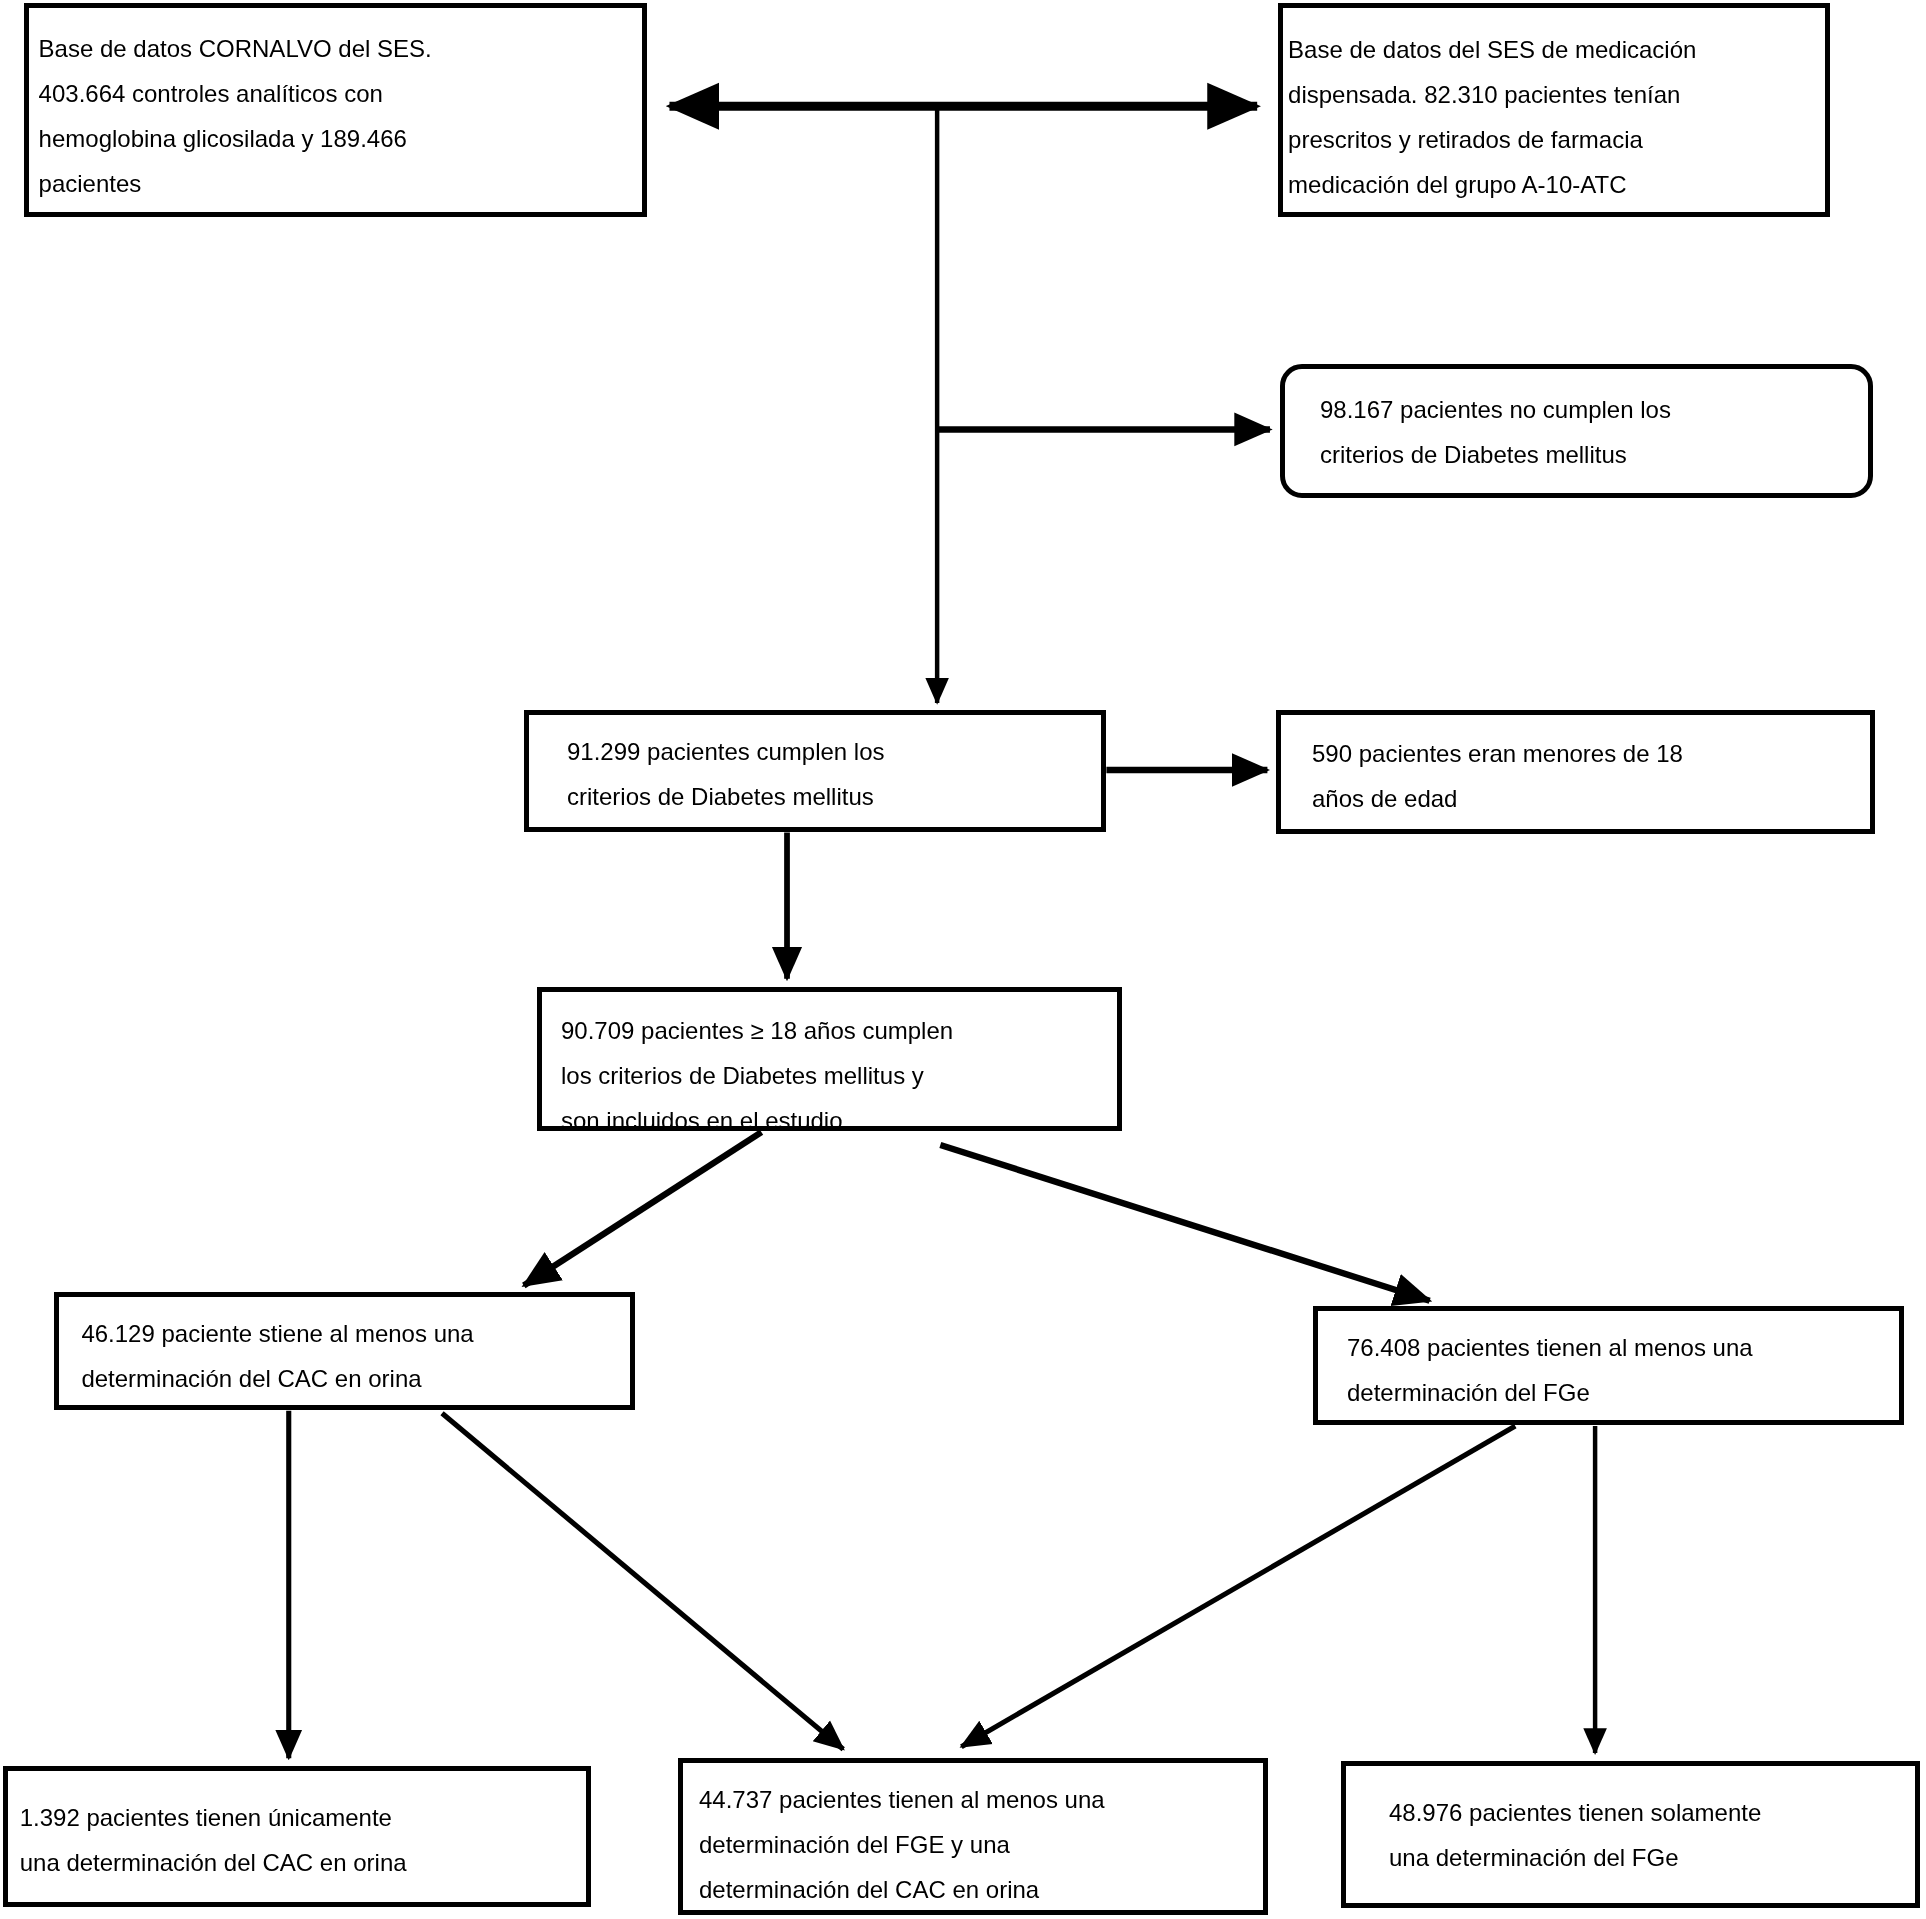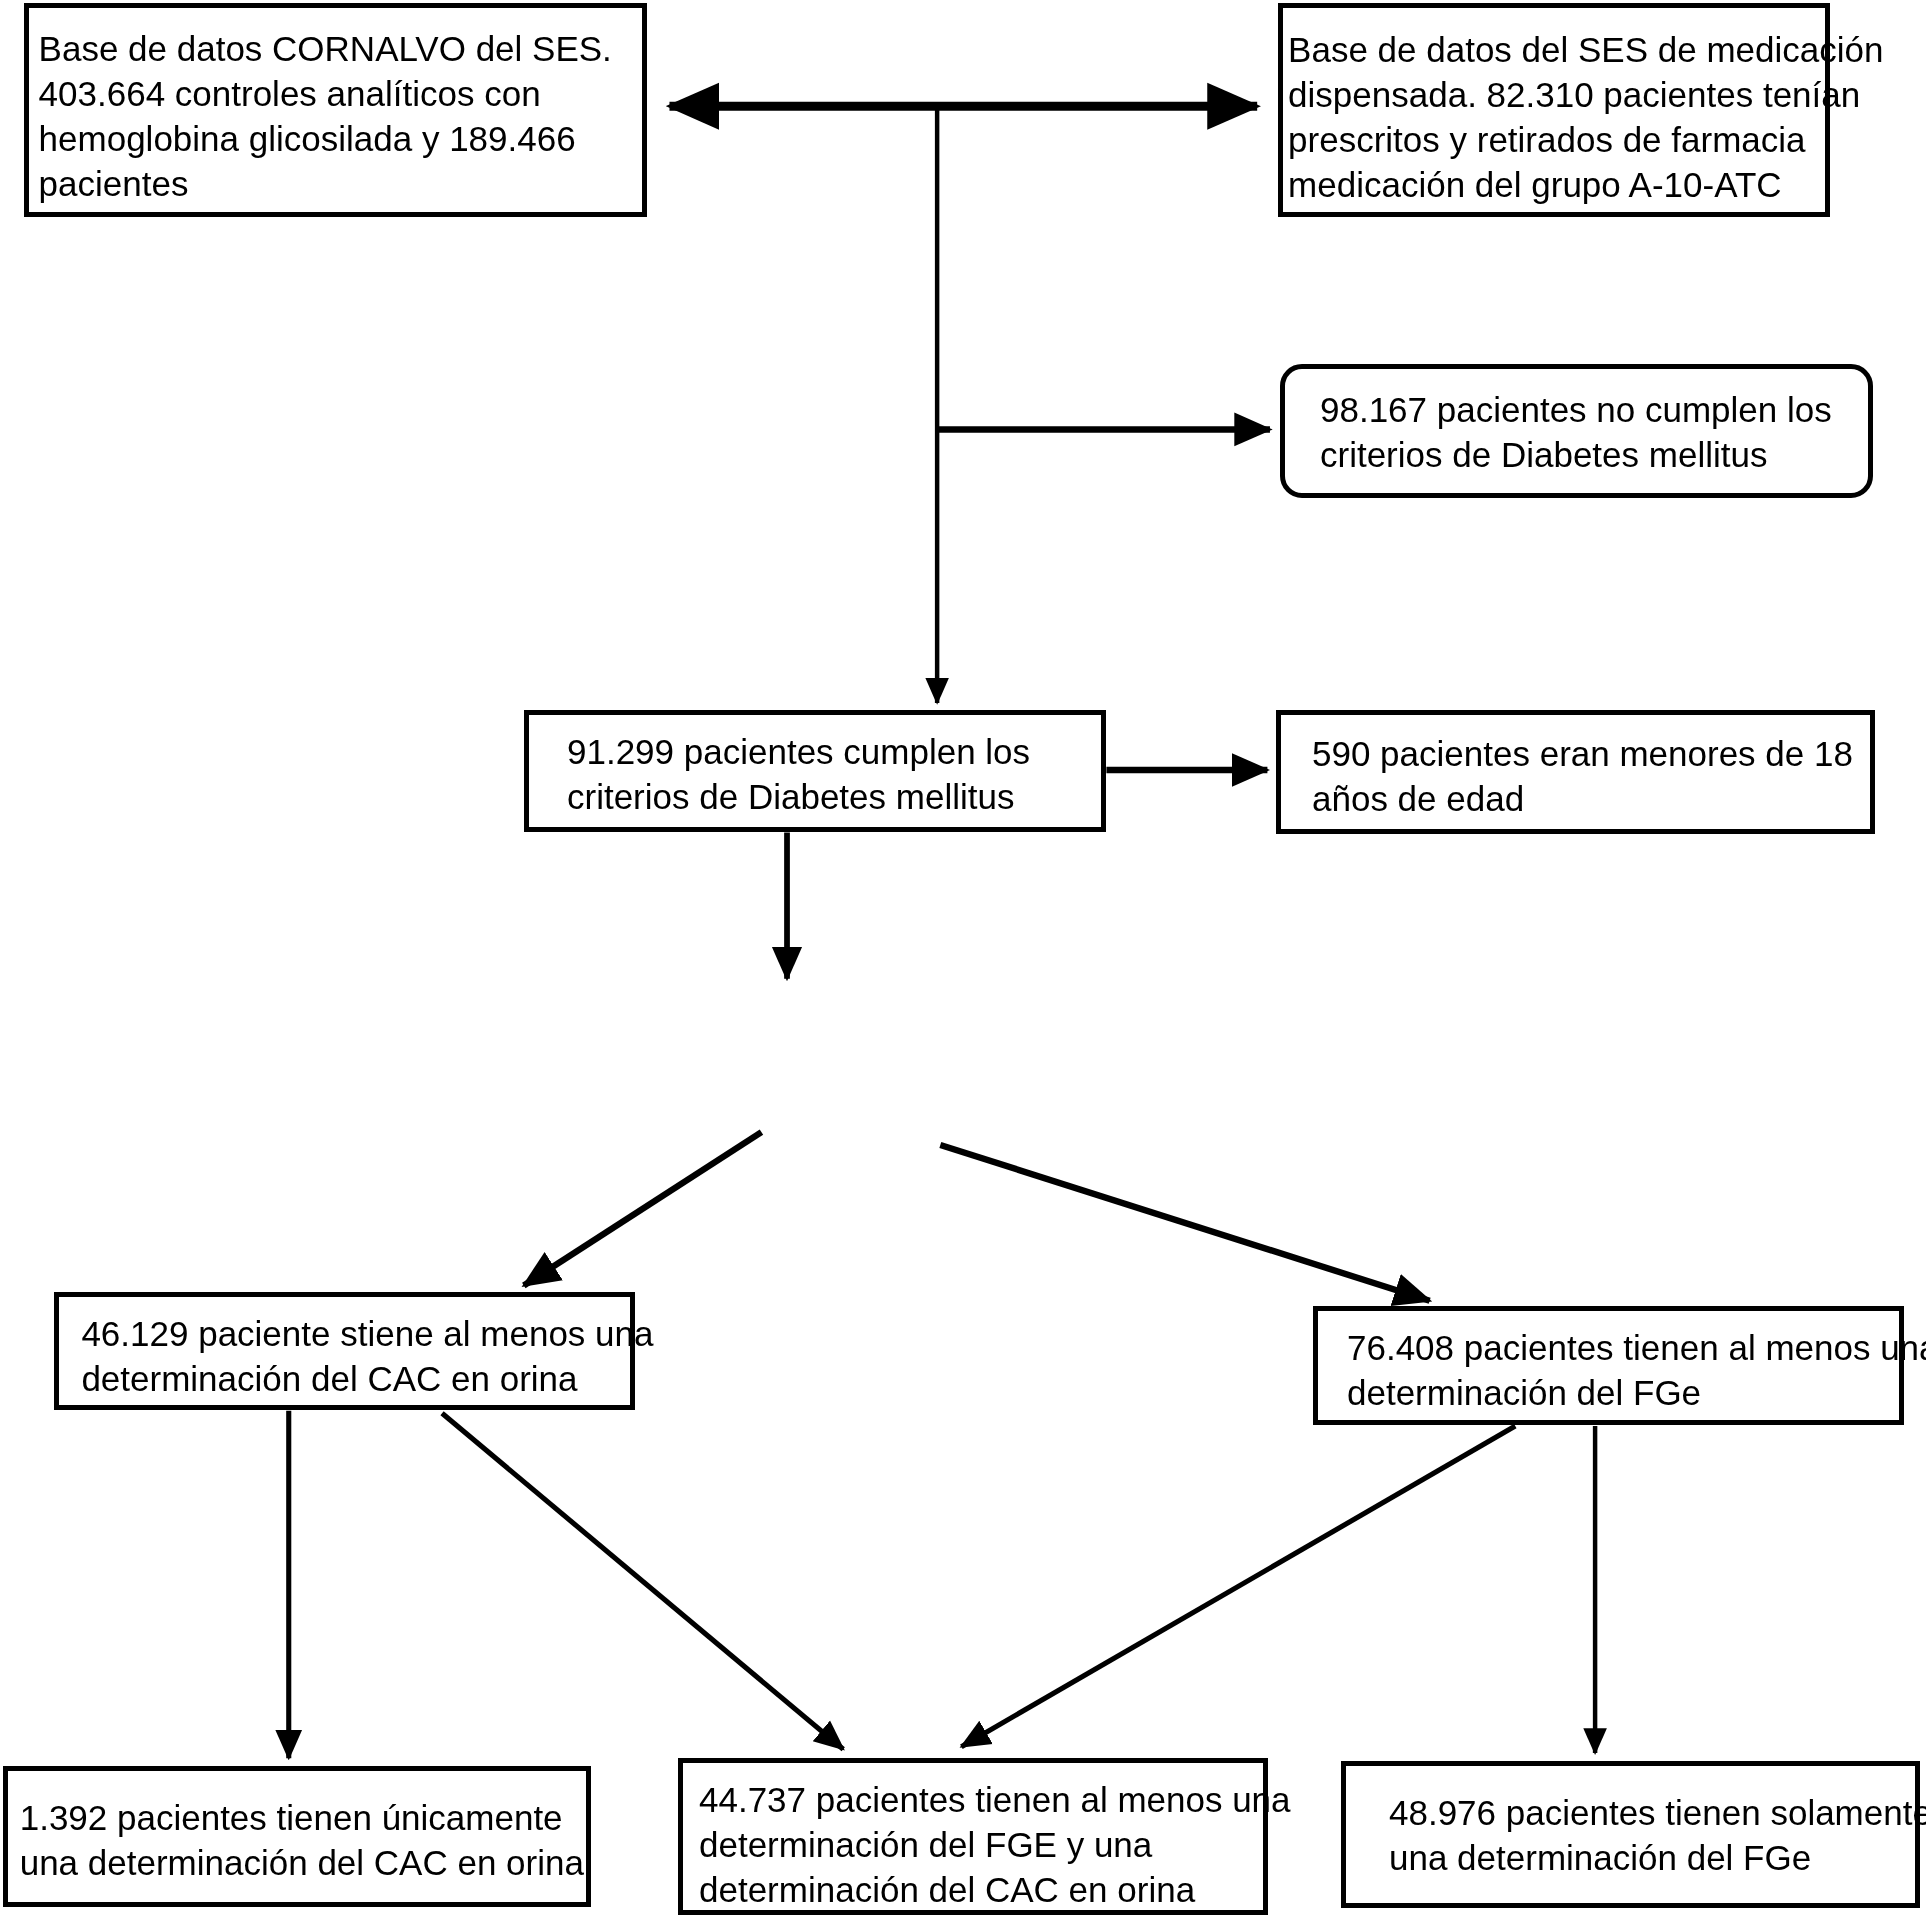--- a/index.html
+++ b/index.html
@@ -20,21 +20,21 @@
     left: 0;
     top: 0;
     z-index: 0;
   }
   .box {
     position: absolute;
     box-sizing: border-box;
     border: 5.7px solid #000000;
     background: #ffffff;
     z-index: 1;
-    font-size: 35px;
+    font-size: 24px;
     line-height: 45px;
     white-space: pre;
     color: #000000;
   }
 </style>
 </head>
 <body>
 
 <div id="canvas">
 
@@ -80,20 +80,23 @@
 
   <div class="box" style="left:1280px; top:364px; width:593px; height:134px; padding:18px 0 0 35px;border-radius:22px;">98.167 pacientes no cumplen los
 criterios de Diabetes mellitus</div>
 
   <div class="box" style="left:524px; top:710px; width:582px; height:122px; padding:14px 0 0 38px;">91.299 pacientes cumplen los
 criterios de Diabetes mellitus</div>
 
   <div class="box" style="left:1276px; top:710px; width:599px; height:124px; padding:16px 2px 0 31px;">590 pacientes eran menores de 18
 años de edad</div>
 
+  <div class="box" style="left:537px; top:987px; width:585px; height:144px; padding:16px 0 0 19px;">90.709 pacientes ≥ 18 años cumplen
+los criterios de Diabetes mellitus y
+son incluidos en el estudio</div>
 
   <div class="box" style="left:54px; top:1292px; width:581px; height:118px; padding:14px 0 0 22.4px;">46.129 paciente stiene al menos una
 determinación del CAC en orina</div>
 
   <div class="box" style="left:1313px; top:1306px; width:591px; height:119px; padding:14px 0 0 29px;">76.408 pacientes tienen al menos una
 determinación del FGe</div>
 
   <div class="box" style="left:3.2px; top:1766px; width:588px; height:141px; padding:24px 0 0 11.5px;">1.392 pacientes tienen únicamente
 una determinación del CAC en orina</div>
 

